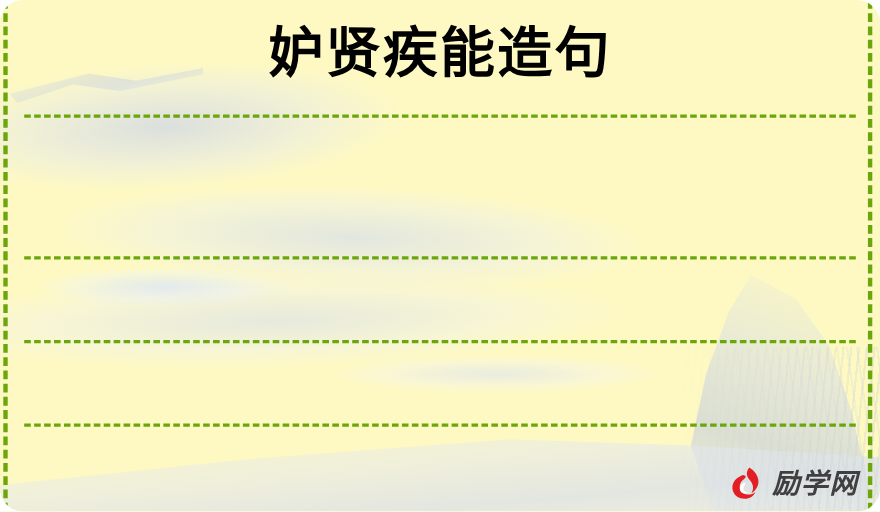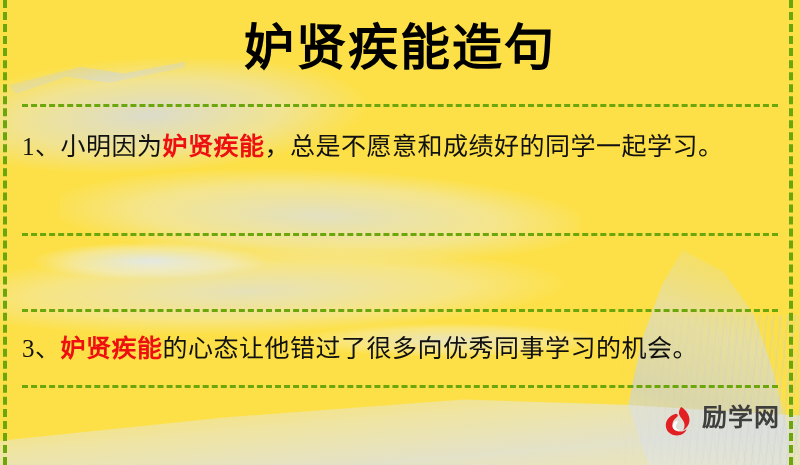--- a/index.html
+++ b/index.html
@@ -13,22 +13,23 @@
     overflow: hidden;
     background: #ffffff;
     font-family: "Liberation Serif", "DejaVu Serif", serif;
   }
 
   #page {
     position: relative;
     width: 800px;
     height: 465px;
     box-sizing: border-box;
-    background: #fde047;
+    background: #fef9c3;
     overflow: hidden;
+    border-radius: 21px;
   }
 
   
   .bg-wash {
     position: absolute;
     inset: 0;
     pointer-events: none;
     z-index: 0;
   }
   .wash-a {
@@ -190,26 +191,27 @@
 
   .idiom {
     color: #ee1010;
     font-weight: 700;
   }
 
   
   .logo {
     position: absolute;
     left: 662px;
-    top: 405px;
+    top: 423px;
     z-index: 5;
     display: flex;
-    align-items: flex-start;
+    align-items: center;
     gap: 7px;
     opacity: 0.97;
+    font-style: italic;
   }
   .logo-mark {
     width: 33px;
     height: 33px;
     flex: 0 0 33px;
     display: block;
   }
   .logo-text {
     font-family: "DejaVu Sans", "Liberation Sans", sans-serif;
     font-weight: 700;
@@ -237,28 +239,26 @@
     <div class="wash-trees"></div>
   </div>
 
   <div class="edge edge-left"></div>
   <div class="edge edge-right"></div>
 
   <div class="title">妒贤疾能造句</div>
 
   <div class="sep sep-1"></div>
 
-  <div class="sentence s1"><span>1、</span><span>小明因为</span><span class="idiom">妒贤疾能</span><span>，总是不愿意和成绩好的同学一起学习。</span></div>
 
   <div class="sep sep-2"></div>
 
 
   <div class="sep sep-3"></div>
 
-  <div class="sentence s3"><span>3、</span><span></span><span class="idiom">妒贤疾能</span><span>的心态让他错过了很多向优秀同事学习的机会。</span></div>
 
   <div class="sep sep-4"></div>
 
   <div class="logo">
     <svg class="logo-mark" viewBox="0 0 64 64">
       <path d="M37 4 C30 14 33 20 38 26 C44 33 46 41 41 49 C48 45 55 36 53 25 C51 15 44 8 37 4 Z" fill="#e3191e"></path>
       <path d="M27 17 C13 21 5 32 8 44 C10 53 19 59 29 59 C38 59 45 54 48 47
                C41 53 31 53 25 48 C18 42 19 31 27 25 C31 22 33 19 27 17 Z" fill="#e3191e"></path>
       <path d="M30 30 C22 33 18 40 22 46 C25 50 31 51 36 48 C30 48 26 45 27 40 C28 36 32 34 30 30 Z" fill="#ffffff"></path>
     </svg>

